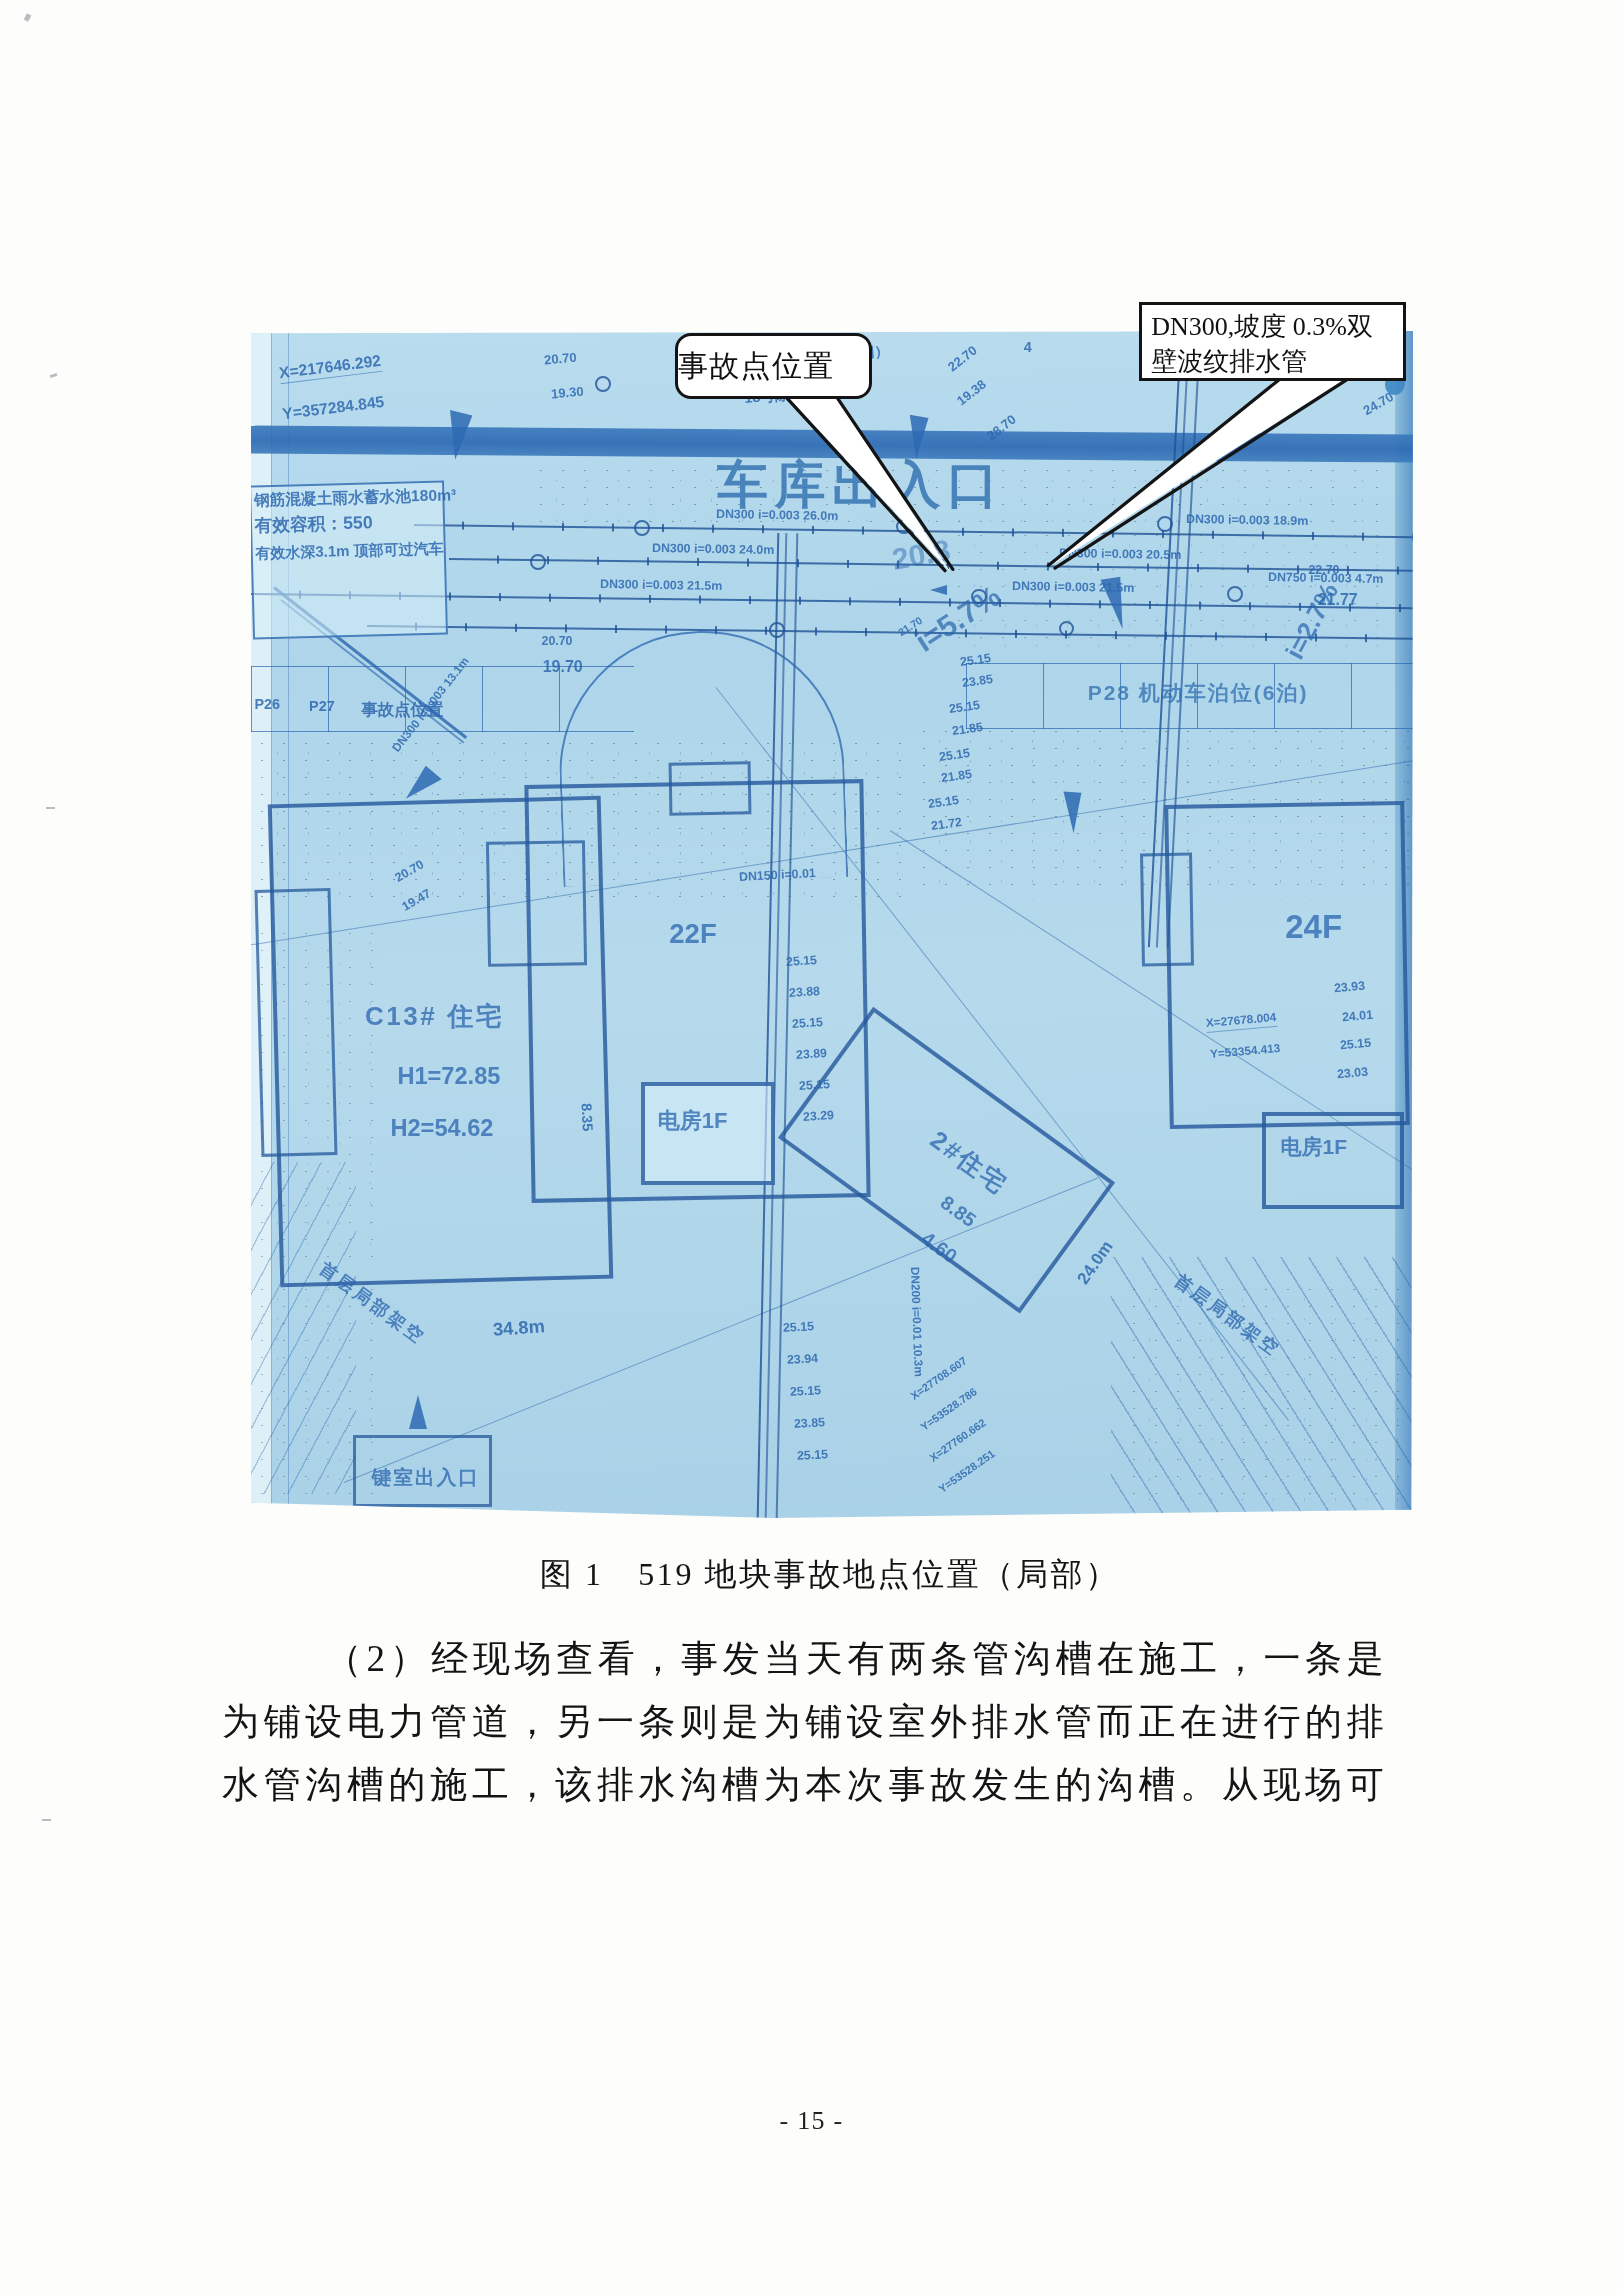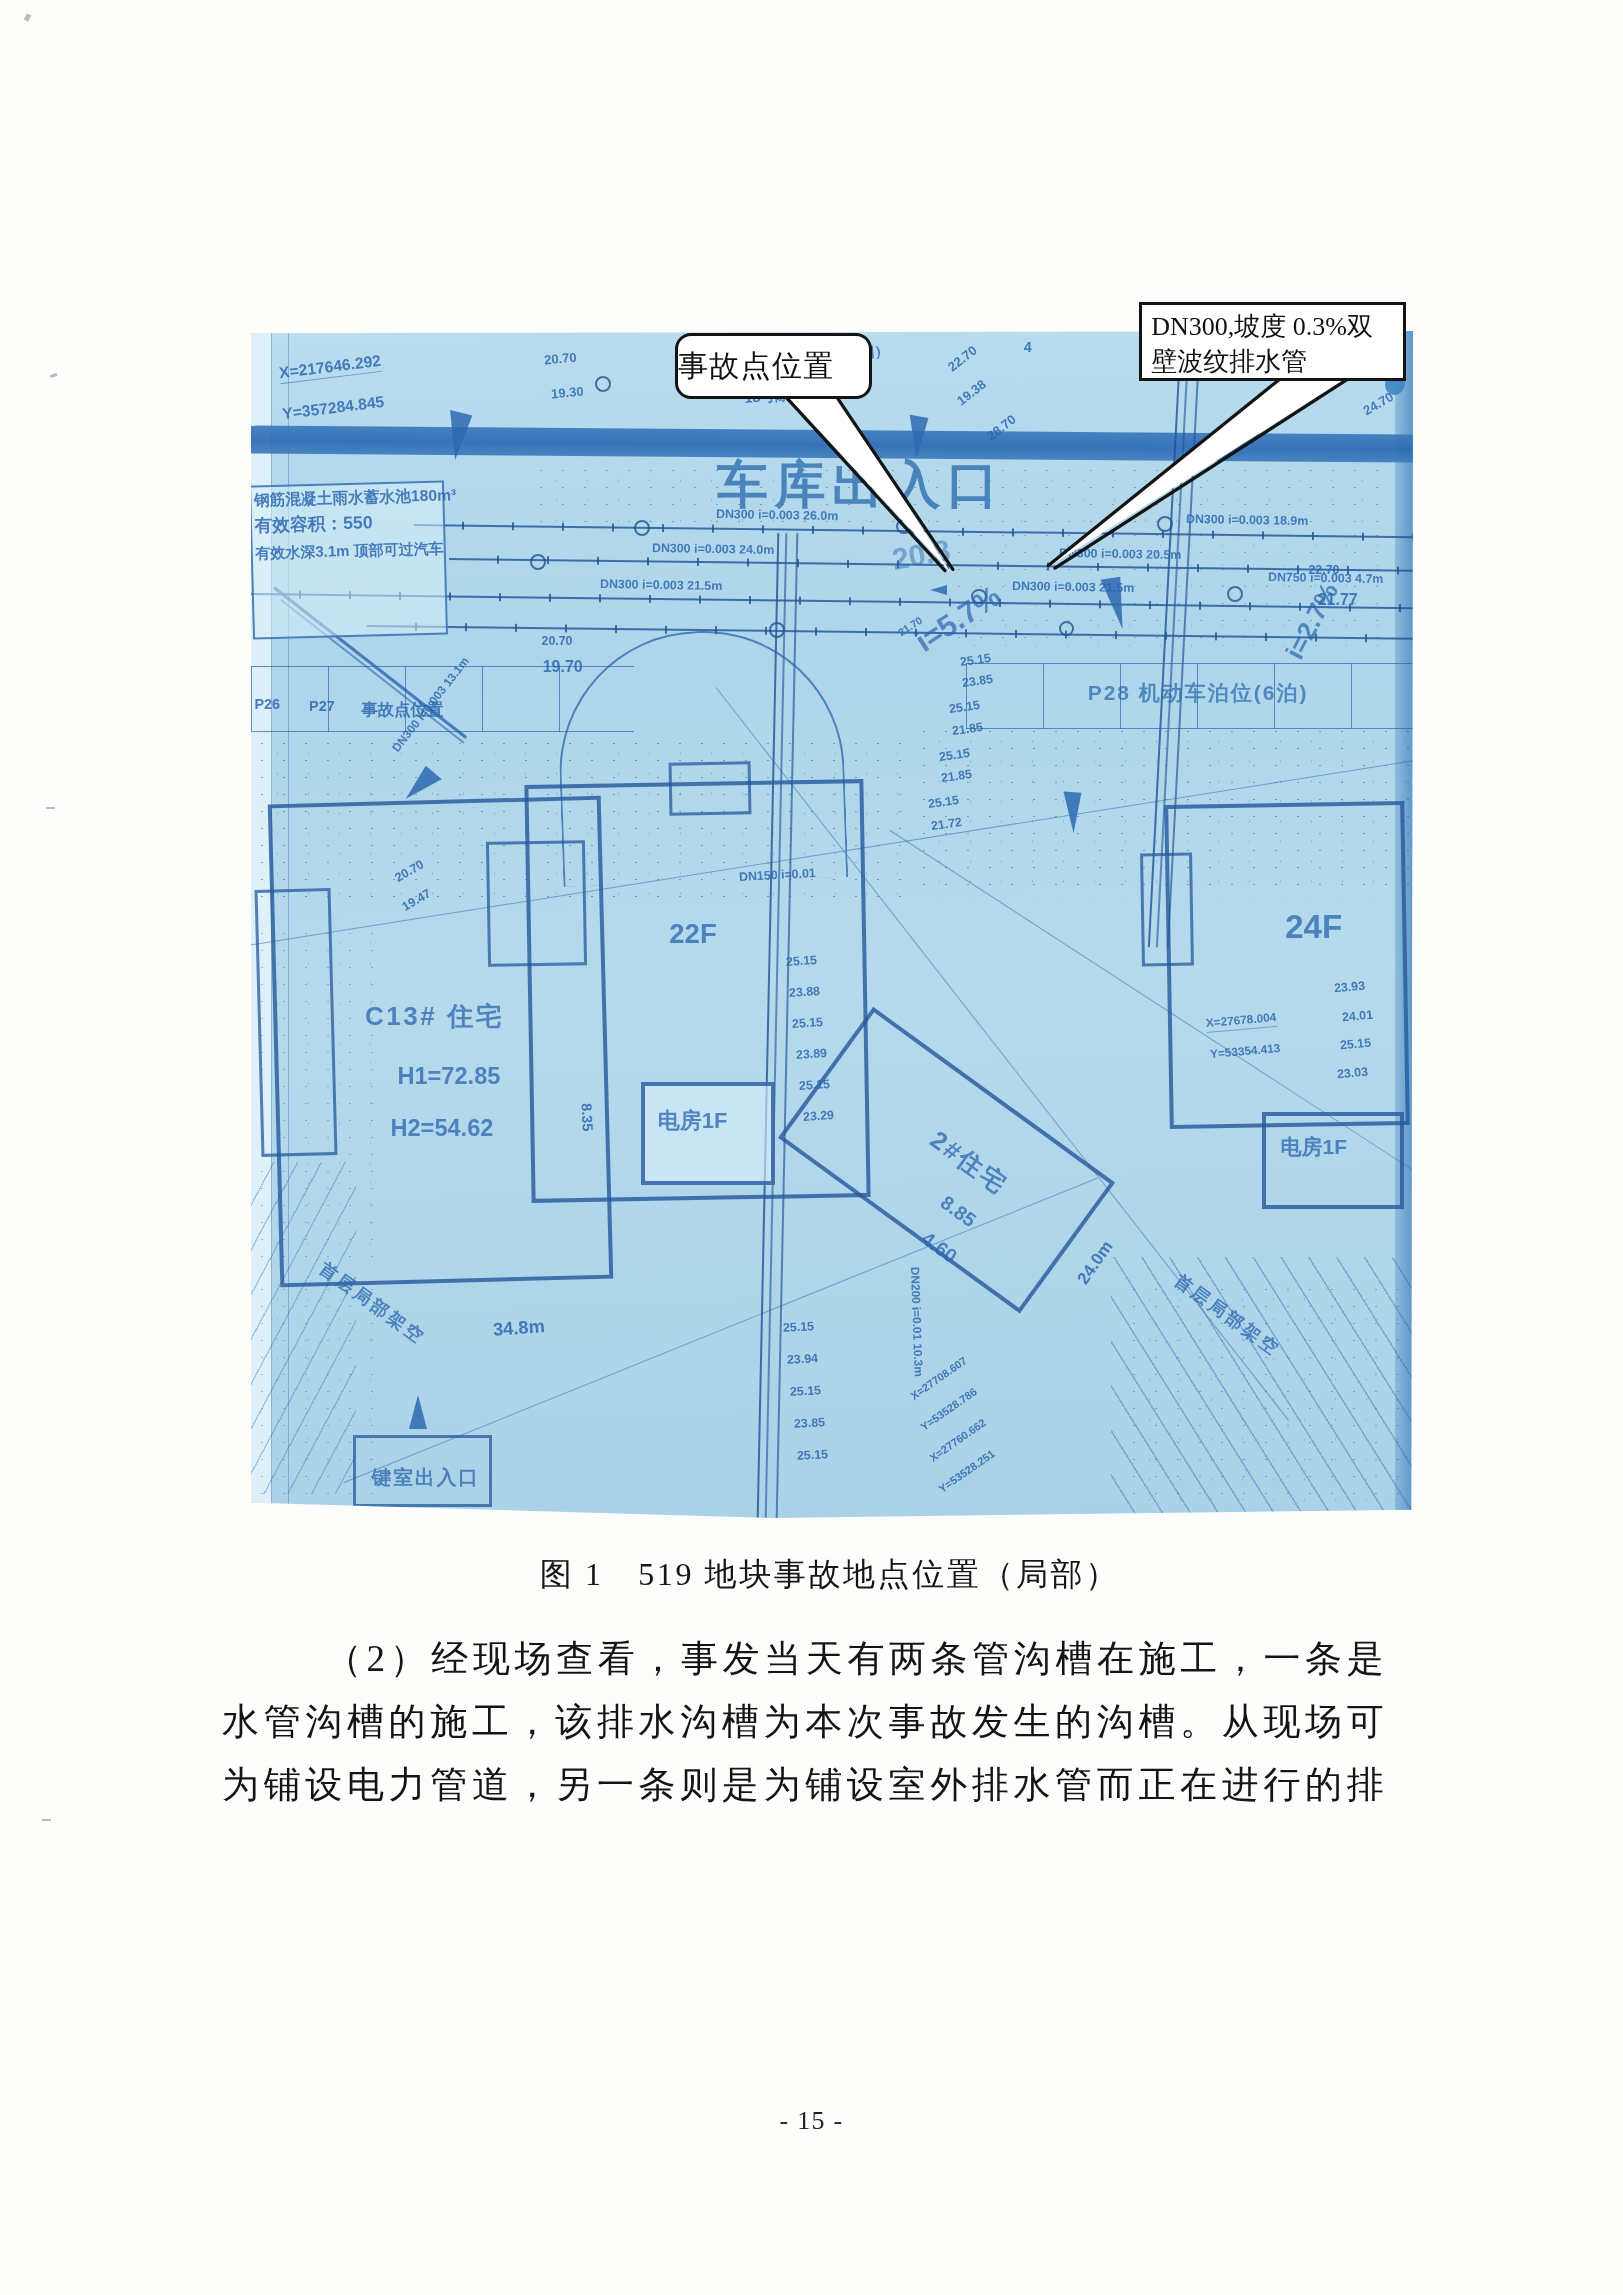--- a/index.html
+++ b/index.html
@@ -237,20 +237,20 @@
   </div>
   <div class="box" style="left:1139px;top:302px;width:267px;height:79px;align-items:flex-start;flex-direction:column;padding:3.9px 0 0 9.2px;box-sizing:border-box;">
     <span style="font-size:26px;line-height:35px;white-space:nowrap;">DN300,坡度 0.3%双</span>
     <span style="font-size:26px;line-height:35px;white-space:nowrap;">壁波纹排水管</span>
   </div>
 
   <div class="caption">图 1　519 地块事故地点位置（局部）</div>
 
   <div class="bodytext">
     <div class="bl j first">（2）经现场查看，事发当天有两条管沟槽在施工，一条是</div>
+    <div class="bl j">为铺设电力管道，另一条则是为铺设室外排水管而正在进行的排</div>
     <div class="bl j">水管沟槽的施工，该排水沟槽为本次事故发生的沟槽。从现场可</div>
-    <div class="bl j">为铺设电力管道，另一条则是为铺设室外排水管而正在进行的排</div>
   </div>
 
   <div class="pageno">- 15 -</div>
 
 </div>
 
 
 </body></html>

